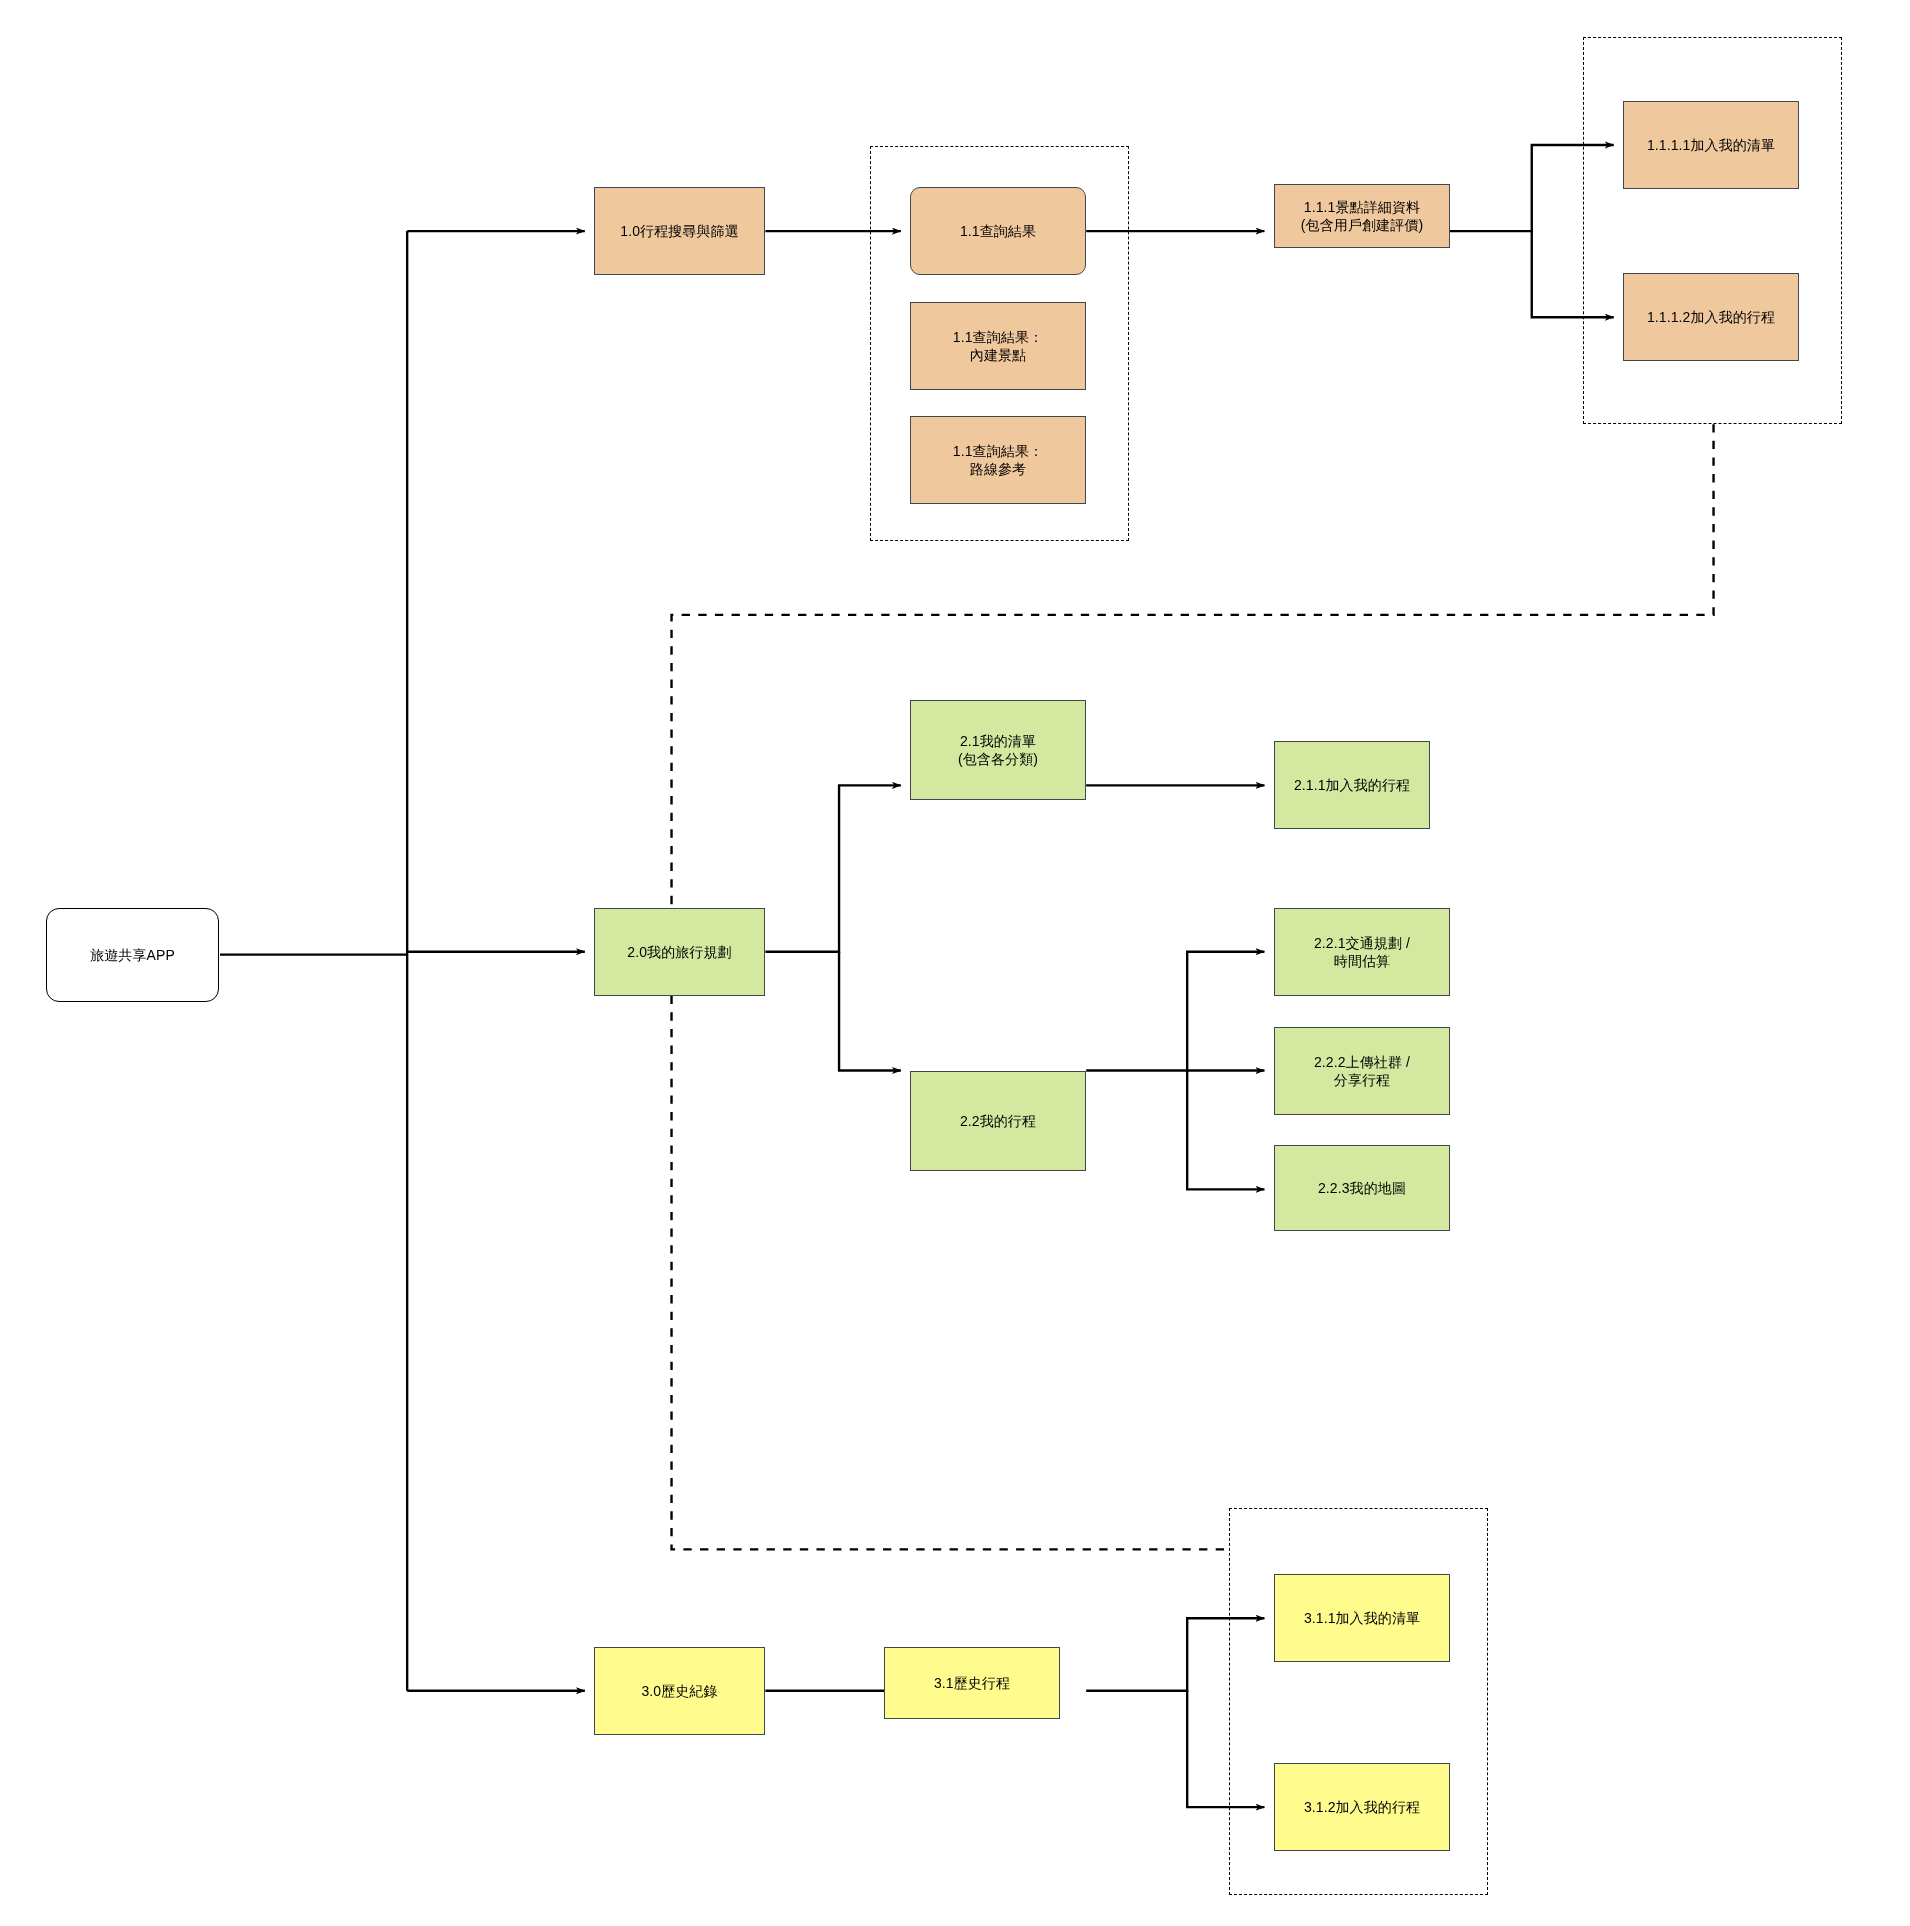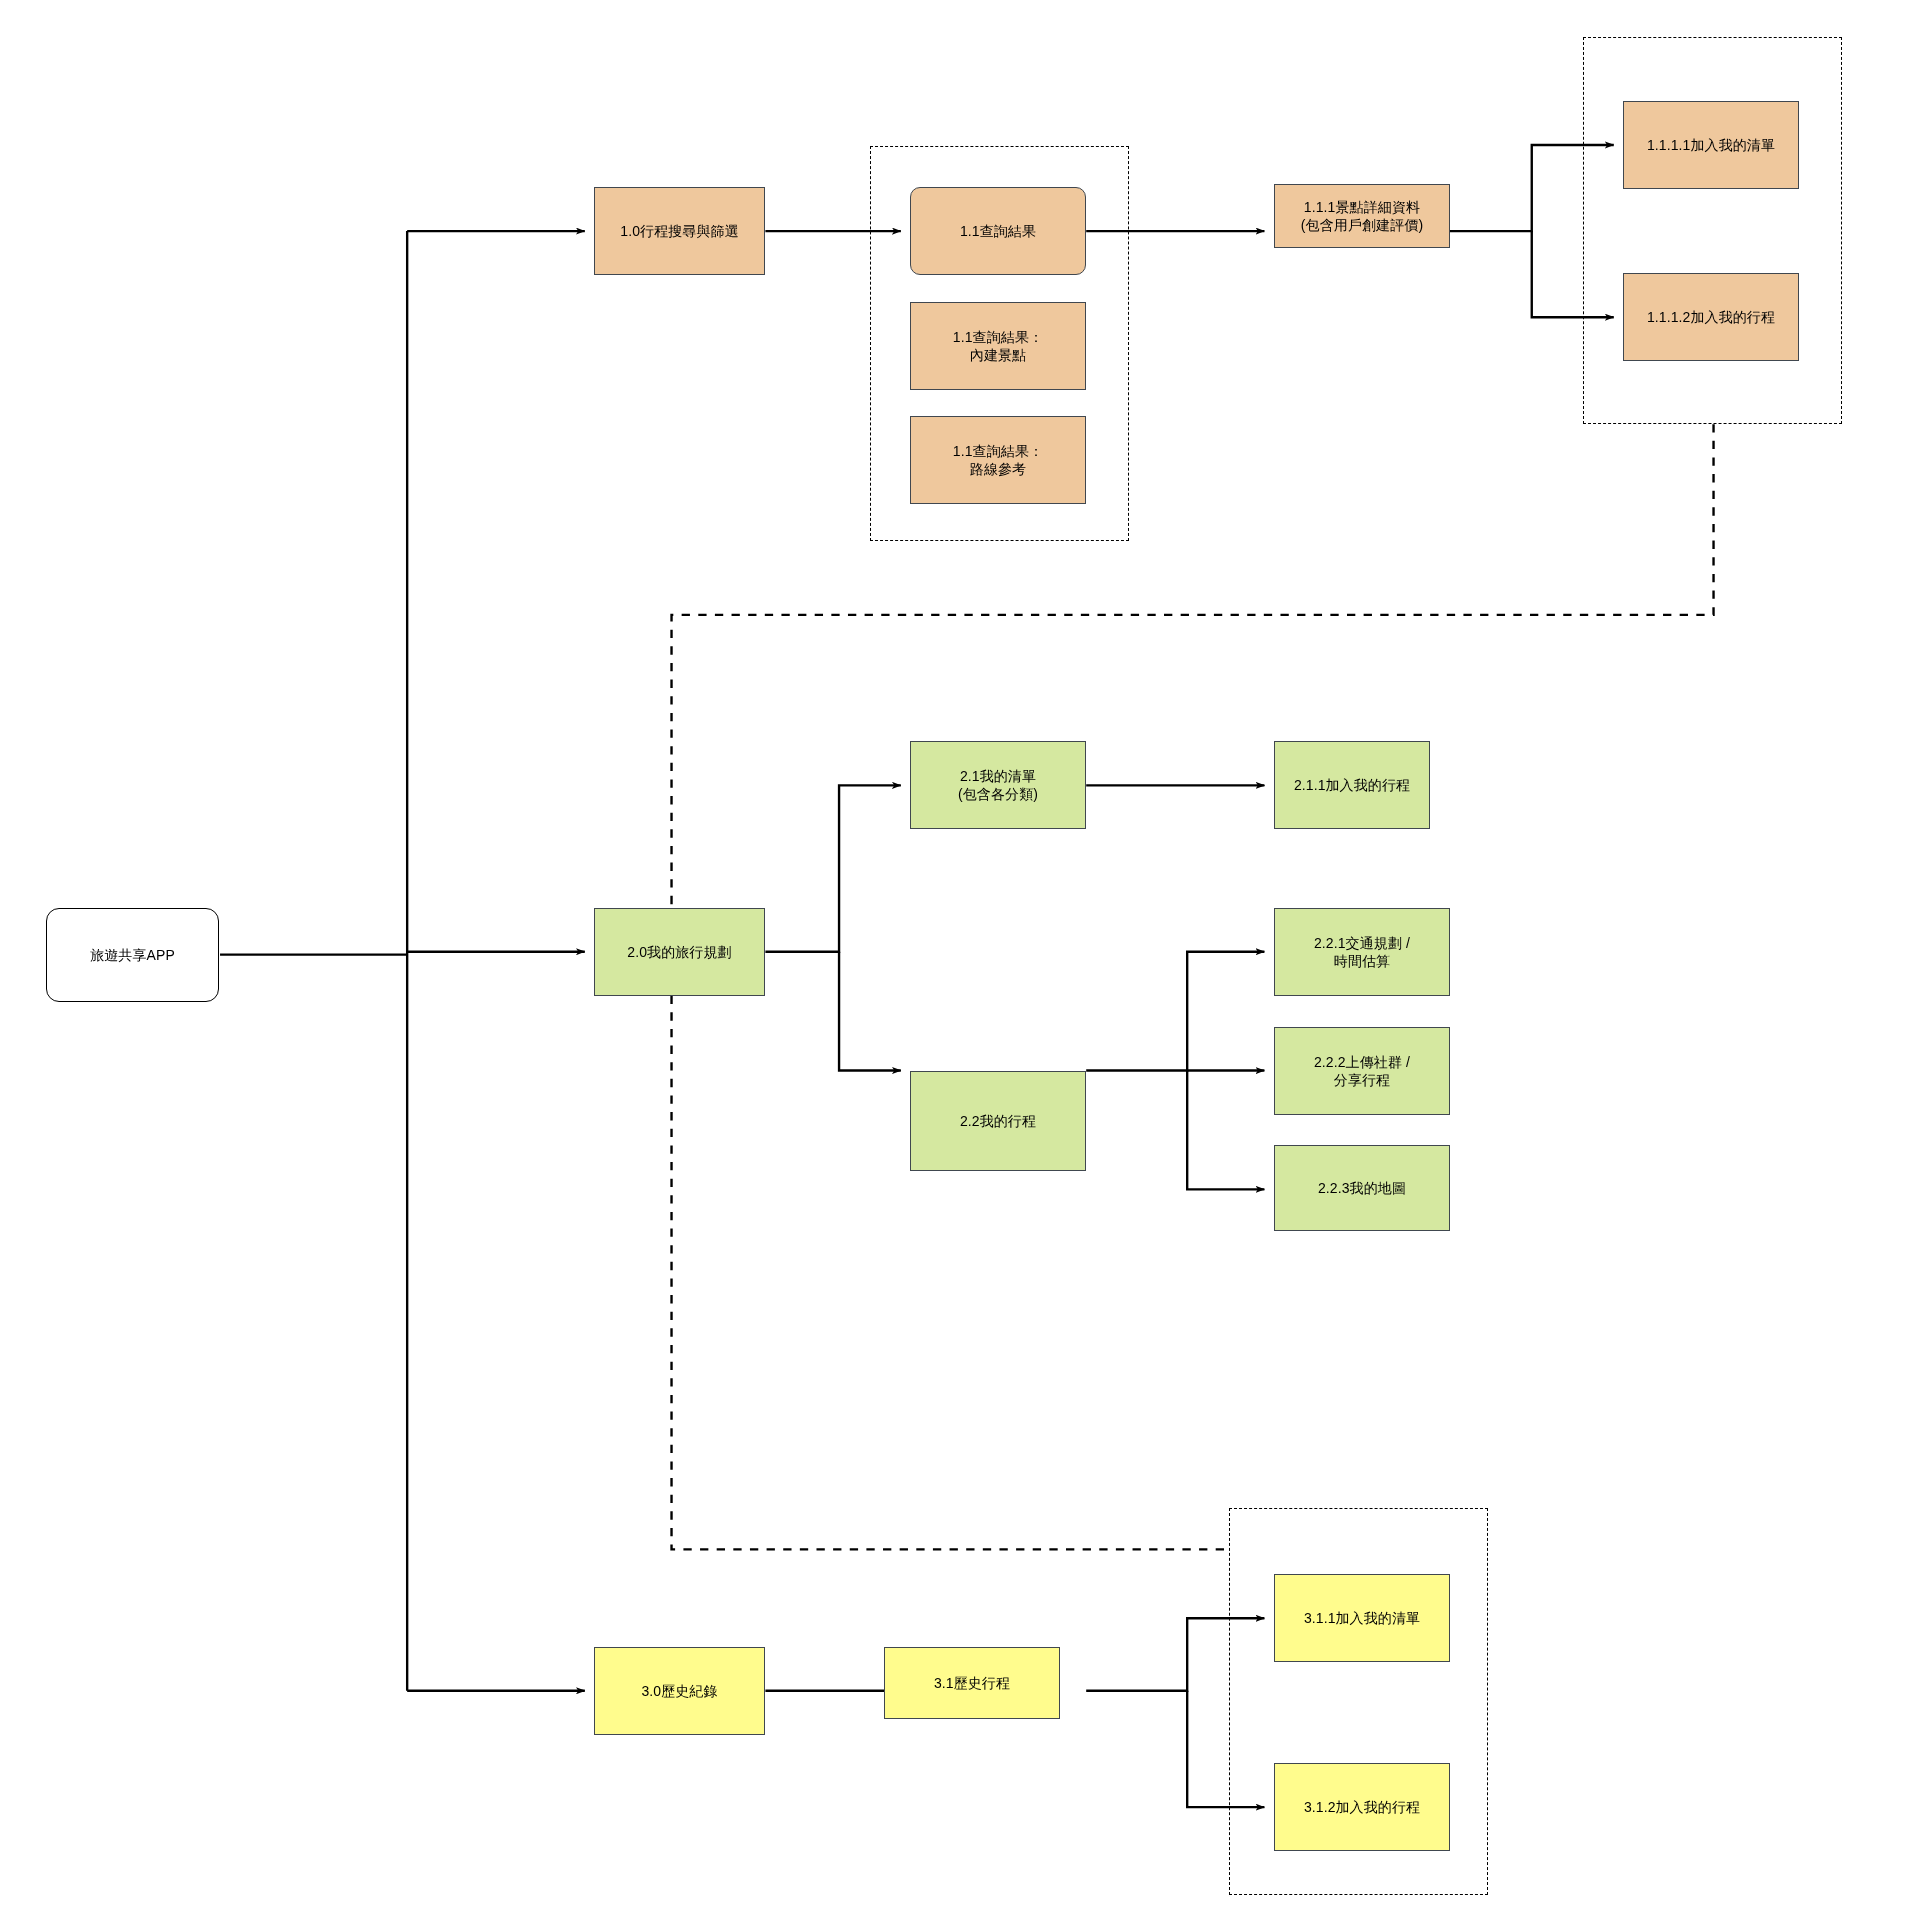--- a/index.html
+++ b/index.html
@@ -109,21 +109,21 @@
   <div class="node orange" style="left: 910px; top: 302px; width: 176px; height: 88px;">1.1查詢結果：
 內建景點</div>
   <div class="node orange" style="left: 910px; top: 416px; width: 176px; height: 88px;">1.1查詢結果：
 路線參考</div>
   <div class="node orange" style="left: 1274px; top: 184px; width: 176px; height: 64px; text-align: center;">1.1.1景點詳細資料
 (包含用戶創建評價)</div>
   <div class="node orange" style="left: 1623px; top: 101px; width: 176px; height: 88px;">1.1.1.1加入我的清單</div>
   <div class="node orange" style="left: 1623px; top: 273px; width: 176px; height: 88px;">1.1.1.2加入我的行程</div>
 
   <div class="node green" style="left: 594px; top: 908px; width: 171px; height: 88px;">2.0我的旅行規劃</div>
-  <div class="node green" style="left: 910px; top: 741px; width: 176px; height: 88px;">2.1我的清單
+  <div class="node green" style="left: 910px; top: 700px; width: 176px; height: 100px;">2.1我的清單
 (包含各分類)</div>
   <div class="node green" style="left: 1274px; top: 741px; width: 156px; height: 88px;">2.1.1加入我的行程</div>
   <div class="node green" style="left: 910px; top: 1027px; width: 176px; height: 100px; margin-top: 44px;">2.2我的行程</div>
   <div class="node green" style="left: 1274px; top: 908px; width: 176px; height: 88px;">2.2.1交通規劃 /
 時間估算</div>
   <div class="node green" style="left: 1274px; top: 1027px; width: 176px; height: 88px;">2.2.2上傳社群 /
 分享行程</div>
   <div class="node green" style="left: 1274px; top: 1145px; width: 176px; height: 86px;">2.2.3我的地圖</div>
 
   <div class="node yellow" style="left: 594px; top: 1647px; width: 171px; height: 88px;">3.0歷史紀錄</div>

